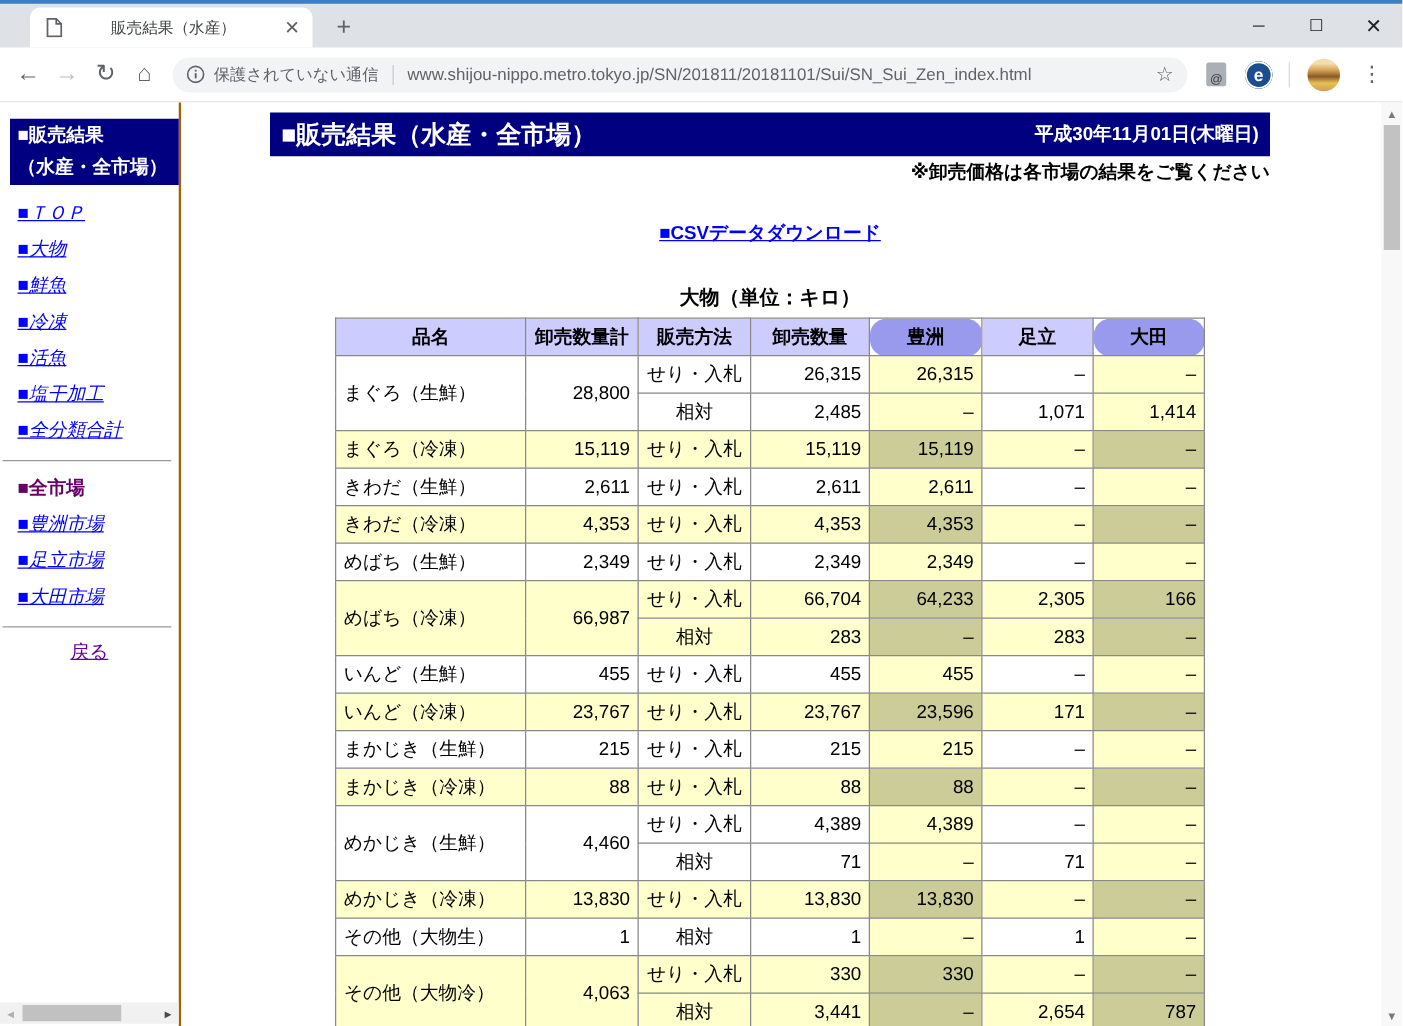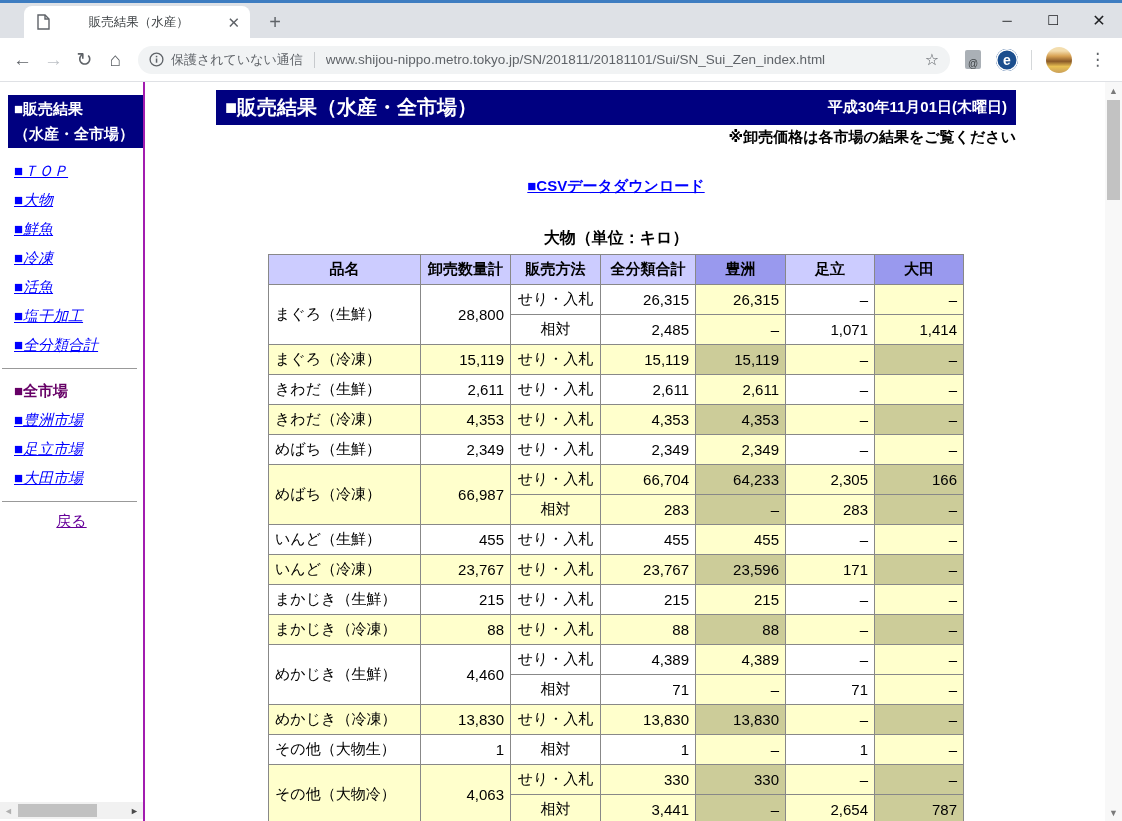--- a/index.html
+++ b/index.html
@@ -41,21 +41,21 @@
     align-items:flex-end;justify-content:center;font-size:10px;color:#3c4043;margin:0 8px;}
   .ext-e{width:22px;height:22px;border-radius:50%;background:#1b4e8e;color:#fff;display:flex;
     align-items:center;justify-content:center;font-size:14px;font-weight:bold;margin:0 7px;
     box-shadow:inset 0 0 0 1.5px #fff, inset 0 0 0 3px #1b4e8e;}
   .chrome-sep{width:1px;height:20px;background:#d5d8da;margin:0 6px;}
   .avatar{width:26px;height:26px;border-radius:50%;margin:0 8px;
     background:linear-gradient(#f3ddae 15%,#d8a254 35%,#8a5a28 55%,#e8c053 75%,#caa05a);}
   .menu-dots{font-size:17px;color:#5f6368;margin:0 9px;letter-spacing:0;}
   
   .content{display:flex;height:739px;position:relative;}
-  .sidebar-frame{width:145px;flex-shrink:0;border-right:2px solid #a21caf;
+  .sidebar-frame{width:145px;flex-shrink:0;border-right:2px solid #a16207;
     position:relative;overflow:hidden;background:#fff;}
   .main-frame{flex:1;position:relative;overflow:hidden;background:#fff;}
   
   .side-title{margin:13px 0 0 8px;width:152px;background:var(--navy);color:#fff;
     font-weight:bold;font-size:15px;line-height:25px;padding:1px 0 2px 6px;}
   .side-nav{margin:8px 0 0 14px;}
   .side-link{display:inline-block;line-height:29px;font-size:15px;color:var(--link-blue);
     text-decoration:underline;white-space:nowrap;}
   .side-link-row{line-height:29px;font-style:italic;}
   .side-hr{border:none;border-top:1px solid #999;margin:9px 6px 7px 2px;}
@@ -83,21 +83,21 @@
   .header-title{font-size:20px;font-weight:bold;white-space:nowrap;}
   .header-date{font-size:15px;font-weight:bold;white-space:nowrap;}
   .price-note{width:800px;margin:3px auto 0;text-align:right;font-size:15px;font-weight:bold;color:#000;}
   .csv-row{margin-top:30px;text-align:center;}
   .csv-link{color:var(--link-blue);font-size:15px;font-weight:bold;text-decoration:underline;}
   .tbl-title{margin-top:32px;text-align:center;font-size:16px;font-weight:bold;color:#000;}
   table.sales{margin:5px auto 0;border-collapse:collapse;table-layout:fixed;width:695px;}
   table.sales th,table.sales td{border:1px solid #888;height:30px;font-size:15px;
     padding:0 6px;overflow:hidden;white-space:nowrap;}
   table.sales th{background:var(--lavender);font-weight:bold;text-align:center;color:#000;}
-  table.sales th.accent-head{background:var(--periwinkle);}
+  table.sales th.accent-head{background:var(--periwinkle);border-radius:13px;}
   td.num{text-align:right;}
   td.name{text-align:left;padding-left:12px;}
   td.method{text-align:center;}
   tr.plain td{background:#fff;}
   tr.plain td.accent{background:var(--yellow);}
   tr.shade td{background:var(--yellow);}
   tr.shade td.accent{background:var(--khaki);}
 </style>
 </head>
 <body>
@@ -200,21 +200,21 @@
             <col style="width: 95px;">
             <col style="width: 90px;">
             <col style="width: 89px;">
             <col style="width: 89px;">
           </colgroup>
         <thead>
             <tr>
               <th>品名</th>
               <th>卸売数量計</th>
               <th>販売方法</th>
-              <th>全分類合計</th>
+              <th>卸売数量</th>
               <th class="accent-head">豊洲</th>
               <th>足立</th>
               <th class="accent-head">大田</th>
             </tr>
           </thead>
         <tbody>
             <tr class="plain">
               <td class="name" rowspan="2">まぐろ（生鮮）</td>
               <td class="num" rowspan="2">28,800</td>
               <td class="method">せり・入札</td>

